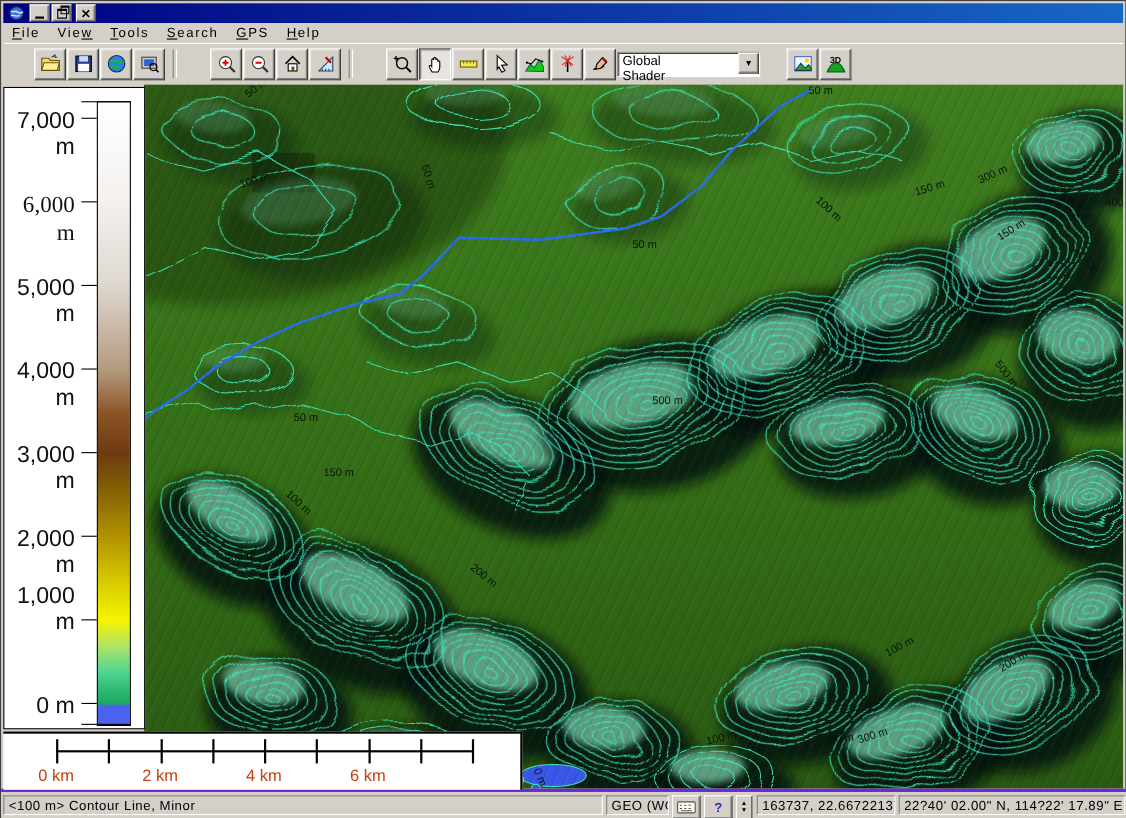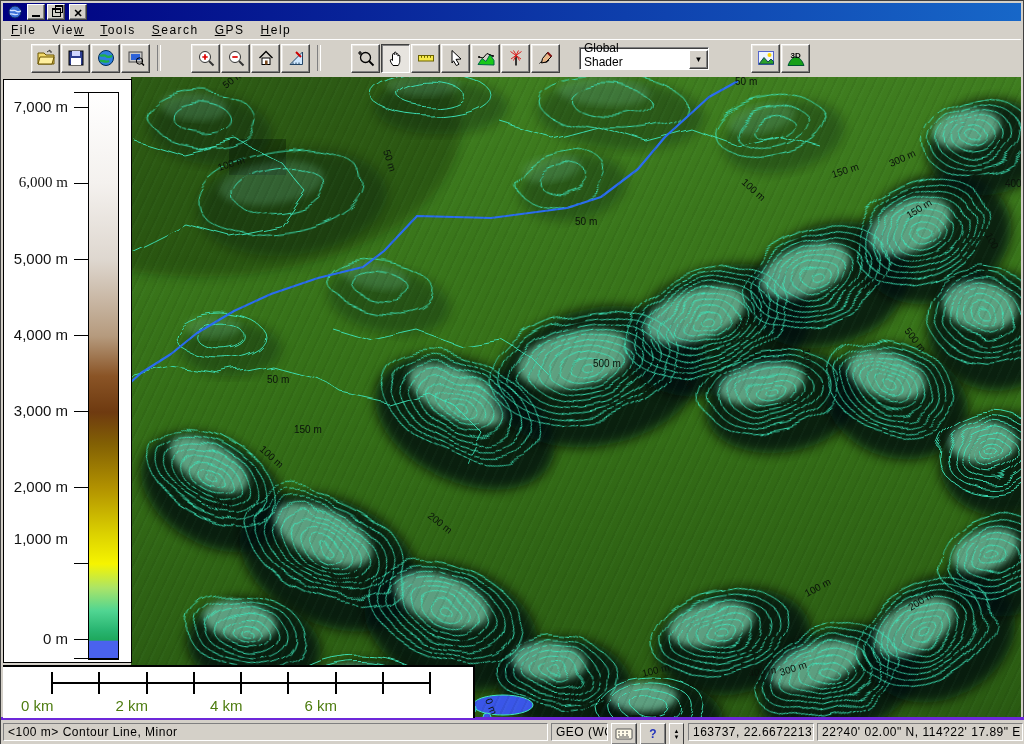--- a/index.html
+++ b/index.html
@@ -27,45 +27,45 @@
   
   #toolbar{position:absolute;left:2px;top:38px;right:2px;height:36px;background:#d4d0c8;
     border-top:1px solid #fff;display:flex;align-items:center;padding-left:4px;}
   .tb-group{display:flex;align-items:center;padding-left:24px;}
   .tb-sep{width:2px;height:26px;border-left:1px solid #808080;border-right:1px solid #fff;margin:0 6px;}
   .tb-btn{width:27px;height:27px;background:#d4d0c8;border:1px solid;border-color:#fff #404040 #404040 #fff;
     box-shadow:inset -1px -1px 0 #808080,inset 1px 1px 0 #e8e5e0;margin-right:1px;
     display:flex;align-items:center;justify-content:center;}
   .tb-btn.pressed{border-color:#404040 #fff #fff #404040;box-shadow:inset 1px 1px 0 #808080;background:#e7e4df;}
   .tb-btn svg{width:18px;height:18px;}
-  .combo{display:flex;align-items:flex-end;height:21px;width:128px;margin:0 18px;background:#fff;
+  .combo{display:flex;align-items:flex-start;height:21px;width:128px;margin:0 0;background:#fff;
     border:1px solid;border-color:#808080 #fff #fff #808080;box-shadow:inset 1px 1px 0 #404040;gap:46px;}
   .combo-text{flex:1;font-size:12px;padding-left:4px;color:#000;}
   .combo-btn{width:17px;height:17px;background:#d4d0c8;border:1px solid;border-color:#fff #404040 #404040 #fff;
     box-shadow:inset -1px -1px 0 #808080;display:flex;align-items:center;justify-content:center;font-size:8px;}
 
   
   #maparea{position:absolute;left:130px;top:76px;width:890px;height:640px;background:#346c15;overflow:hidden;}
   #map-svg{position:absolute;left:0;top:0;}
   #grain{position:absolute;inset:0;pointer-events:none;opacity:.55;
     background:repeating-linear-gradient(115deg,rgba(8,22,4,.12) 0 2px,rgba(130,230,170,.05) 2px 4px,transparent 4px 9px);}
 
   
   #legend{position:absolute;left:2px;top:78px;width:127px;height:582px;background:#fff;border:1px solid #000;z-index:3;}
   #legend-bar{position:absolute;left:84px;top:12px;width:29px;height:566px;border:1px solid #000;}
   .lg-tick{position:absolute;left:70px;width:14px;height:1px;background:#000;}
   .lg-cap{position:absolute;left:70px;width:45px;height:1px;background:#000;}
-  .lg-label{position:absolute;left:2px;width:62px;text-align:right;font-size:15px;color:#111;}
+  .lg-label{position:absolute;left:2px;width:62px;text-align:right;font-size:21px;color:#111;}
 
   
   #scalebar{position:absolute;left:2px;top:664px;width:470px;height:51px;background:#fff;
     border-top:2px solid #000;border-right:2px solid #000;z-index:3;}
   #scale-line{position:absolute;left:48px;top:15px;width:378px;height:2px;background:#000;}
   .sc-tick{position:absolute;top:5px;width:2px;height:22px;background:#000;}
-  .sc-label{position:absolute;top:30px;width:60px;margin-left:-30px;text-align:left;font-size:15px;color:#4d7c0f;}
+  .sc-label{position:absolute;top:30px;width:60px;margin-left:-30px;text-align:center;font-size:15px;color:#c2410c;}
 
   
   #statusbar{position:absolute;left:0;top:716px;width:1024px;height:28px;background:#d4d0c8;
     border-top:3px solid #6d28d9;display:flex;align-items:flex-start;padding-top:3px;box-sizing:border-box;}
   .st-panel{height:18px;border:1px solid;border-color:#808080 #fff #fff #808080;
     font-size:12px;letter-spacing:.5px;color:#000;padding:1px 4px 0 4px;box-sizing:border-box;
     white-space:nowrap;overflow:hidden;}
   .st-btn{width:24px;height:20px;background:#d4d0c8;border:1px solid;border-color:#fff #404040 #404040 #fff;
     box-shadow:inset -1px -1px 0 #808080;display:flex;align-items:center;justify-content:center;margin-left:3px;}
   .st-btn svg{width:18px;height:14px;}

